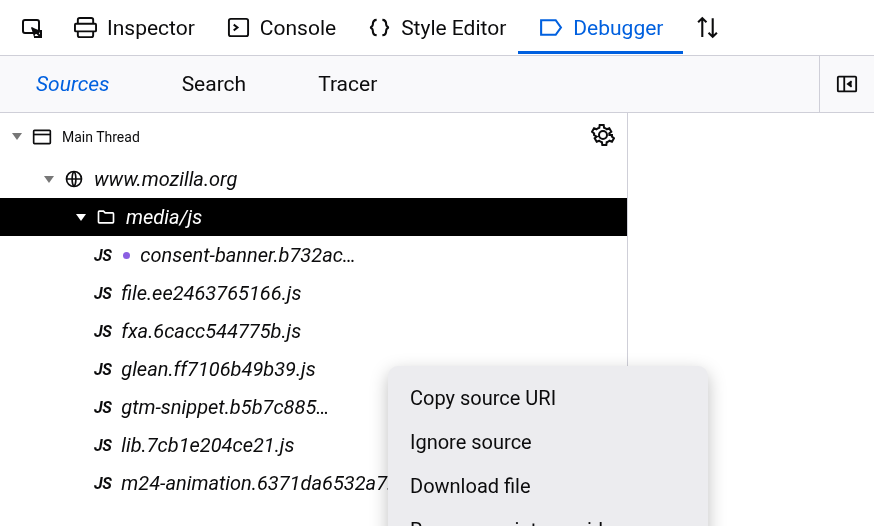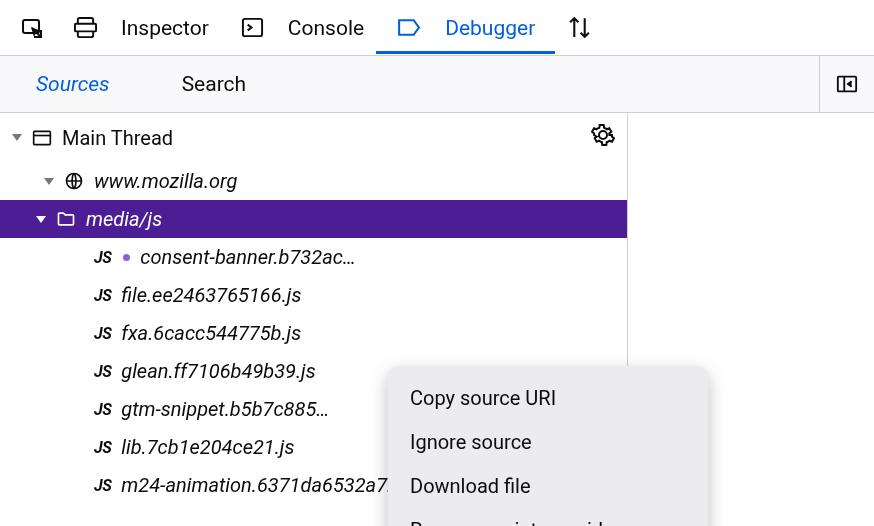--- a/index.html
+++ b/index.html
@@ -1,44 +1,44 @@
 <!DOCTYPE html>
 <html><head>
 <meta charset="utf-8">
 <style>
   * { box-sizing: border-box; margin: 0; padding: 0; }
   html, body { width: 874px; height: 526px; font-family: -apple-system, BlinkMacSystemFont, "Segoe UI", Roboto, sans-serif; font-size: 14px; color: #0c0c0d; background: #fff; overflow: hidden; }
   .root { display: flex; flex-direction: column; height: 100%; }
 
   .toolbar { display: flex; align-items: center; height: 56px; border-bottom: 1px solid #cfcfd8; background: #fff; padding: 0 8px; gap: 4px; }
-  .tool { display: flex; align-items: center; gap: 24px; padding: 6px 14px; font-size: 21px; cursor: pointer; color: #0c0c0d; position: relative; }
+  .tool { display: flex; align-items: center; gap: 10px; padding: 6px 14px; font-size: 21px; cursor: pointer; color: #0c0c0d; position: relative; }
   .tool.active { color: #0060df; text-align: right; }
   .tool.active::after { content: ""; position: absolute; left: -6px; right: -6px; bottom: -8px; height: 3px; background: #0060df; }
   .tool .icon { display: inline-flex; }
   .tool .lbl { font-weight: 400; }
   .tool-elempick { padding: 6px 12px; }
 
   .subtabs-wrap { display: flex; align-items: stretch; border-bottom: 1px solid #cfcfd8; background: #f9f9fb; }
   .subtabs { display: flex; align-items: stretch; }
   .subtab { padding: 16px 36px; font-size: 21px; color: #0c0c0d; cursor: pointer; position: relative; }
   .subtab.active { color: #0060df; font-style: italic; }
   .side-icon-tab { border-left: 1px solid #cfcfd8; display: flex; align-items: center; padding: 0 16px; }
   .spacer { flex: 1; }
 
   .panes { flex: 1; display: flex; min-height: 0; }
   .left { width: 628px; border-right: 1px solid #cfcfd8; position: relative; }
   .right { flex: 1; }
 
-  .thread-header { display: flex; align-items: center; padding: 10px 12px; gap: 10px; font-size: 20px; }
+  .thread-header { display: flex; align-items: center; padding: 10px 12px; gap: 10px; font-size: 14px; }
   .disclosure { width: 0; height: 0; border-top: 7px solid #777; border-left: 5px solid transparent; border-right: 5px solid transparent; }
   .gear-wrap { margin-left: auto; }
   .tree { font-size: 20px; }
   .tree-row { display: flex; align-items: center; gap: 10px; padding: 7px 12px; font-style: italic; }
   .tree-row.domain { padding-left: 44px; }
-  .tree-row.folder { padding-left: 36px; background: #4c1d95; color: #fff; align-items: center; }
+  .tree-row.folder { padding-left: 76px; background: #000000; color: #fff; align-items: center; }
   .tree-row.folder .disclosure { border-top-color: #fff; }
   .tree-row.file { padding-left: 94px; }
   .js-badge { font-weight: 700; font-size: 16px; letter-spacing: -0.5px; }
   .dot { display:inline-block; width:7px; height:7px; border-radius:50%; background:#8b5fe2; margin-left:2px; }
   .globe-icon, .folder-icon, .window-icon { display:inline-flex; }
 
   .ctxmenu { position: absolute; left: 388px; top: 253px; width: 320px; background: #ececef; border-radius: 10px; box-shadow: 0 6px 18px rgba(0,0,0,0.25); padding: 10px 0; }
   .ctx-item { padding: 10px 22px; font-size: 20px; cursor: pointer; }
 </style>
 </head>
@@ -70,20 +70,29 @@
     <div class="tool">
       <span class="icon">
         <svg width="23" height="23" viewBox="0 0 24 24" fill="none" stroke="#0c0c0d" stroke-width="2">
             <rect x="2" y="3" width="20" height="18" rx="2"></rect>
             <path d="M7 9 L11 12 L7 15"></path>
           </svg>
       </span>
       <span class="lbl">Console</span>
     </div>
 
+    <div class="tool">
+      <span class="icon">
+        <svg width="23" height="23" viewBox="0 0 24 24" fill="none" stroke="#0c0c0d" stroke-width="2.2">
+            <path d="M9 4 C5 4 5 8 5 9 C5 11 3 11 3 12 C3 13 5 13 5 15 C5 16 5 20 9 20"></path>
+            <path d="M15 4 C19 4 19 8 19 9 C19 11 21 11 21 12 C21 13 19 13 19 15 C19 16 19 20 15 20"></path>
+          </svg>
+      </span>
+      <span class="lbl">Style Editor</span>
+    </div>
 
     <div class="tool active">
       <span class="icon">
         <svg width="25" height="25" viewBox="0 0 24 24" fill="none" stroke="#0060df" stroke-width="2">
             <path d="M3 5 H17 L22 12 L17 19 H3 Z"></path>
           </svg>
       </span>
       <span class="lbl">Debugger</span>
     </div>
 
@@ -93,20 +102,21 @@
             <path d="M7 3 L7 21 M3 7 L7 3 L11 7 M17 3 L17 21 M13 17 L17 21 L21 17"></path>
           </svg>
       </span>
     </div>
   </div>
 
   <div class="subtabs-wrap">
     <div class="subtabs">
       <div class="subtab active">Sources</div>
       <div class="subtab">Search</div>
+      <div class="subtab">Tracer</div>
     </div>
     <div class="spacer"></div>
     <div class="side-icon-tab">
       <svg width="22" height="22" viewBox="0 0 24 24" fill="none" stroke="#0c0c0d" stroke-width="2">
           <rect x="2" y="4" width="20" height="16" rx="1"></rect>
           <line x1="9" y1="4" x2="9" y2="20"></line>
           <path d="M17 9 L13 12 L17 15" fill="#0c0c0d"></path>
         </svg>
     </div>
   </div>

